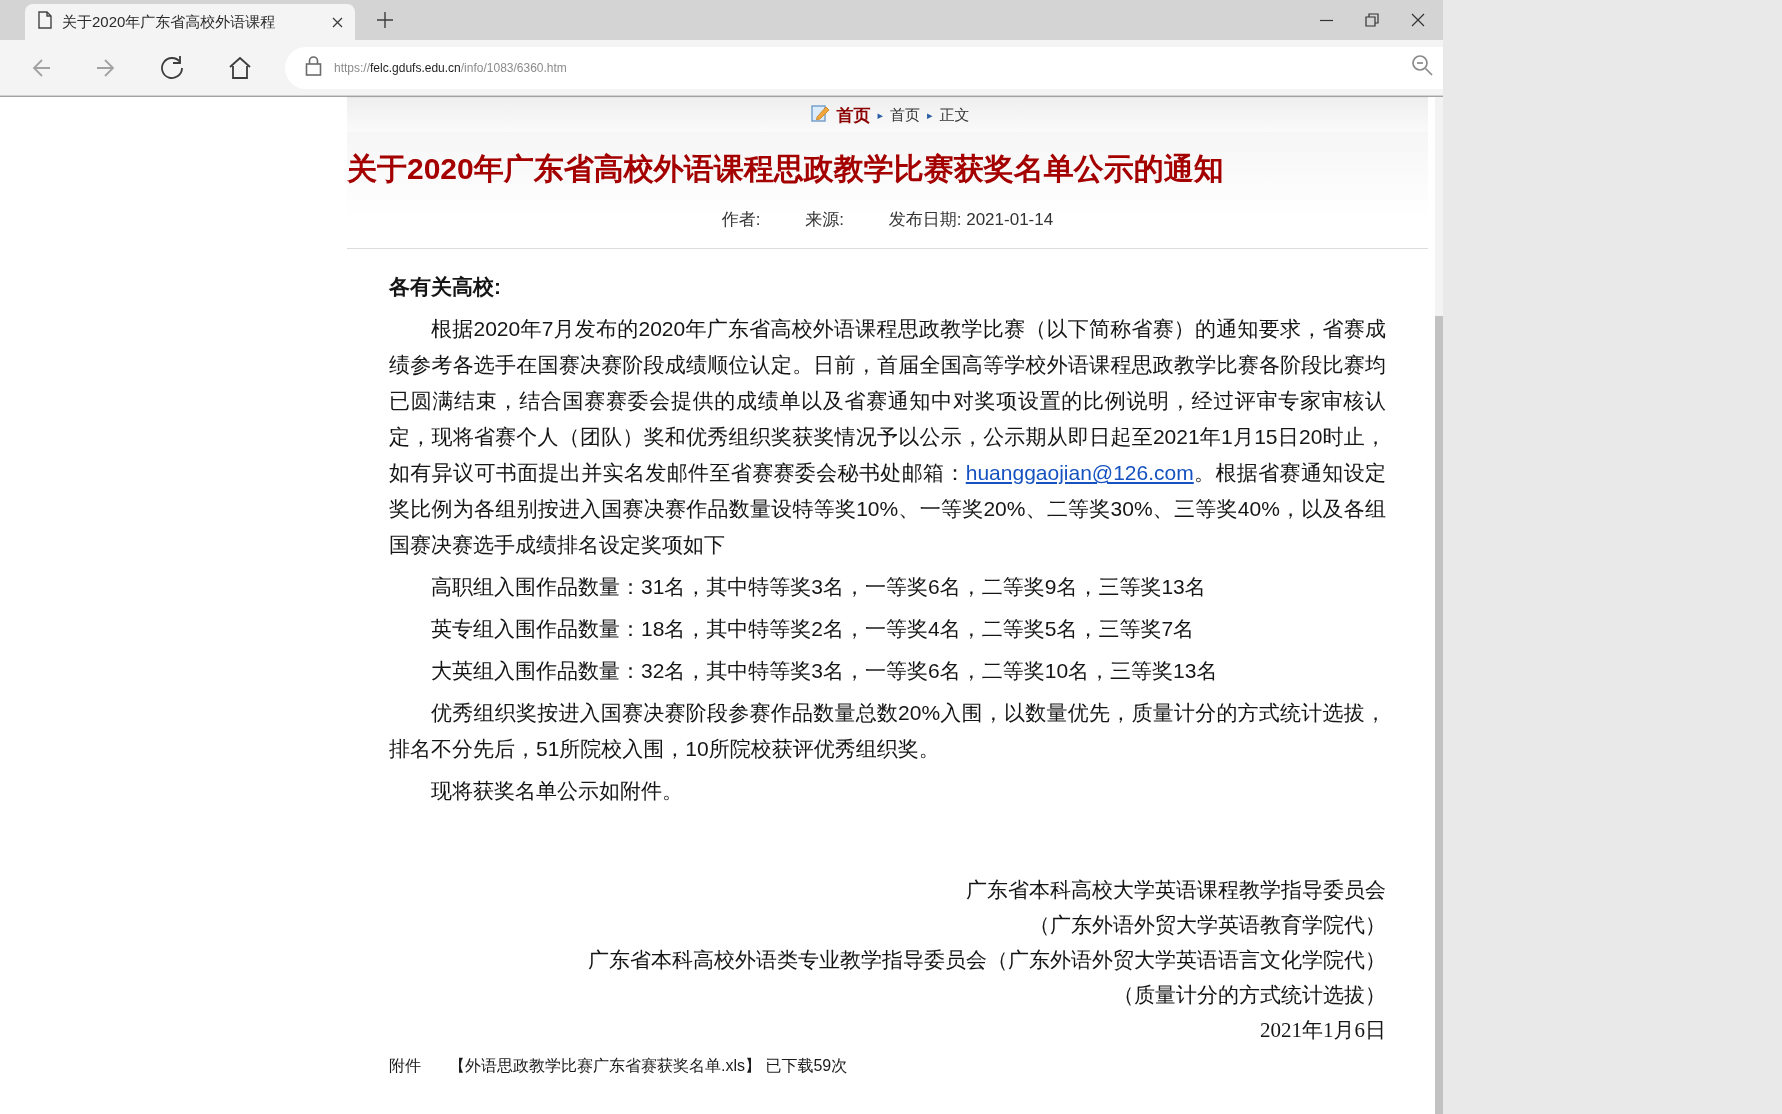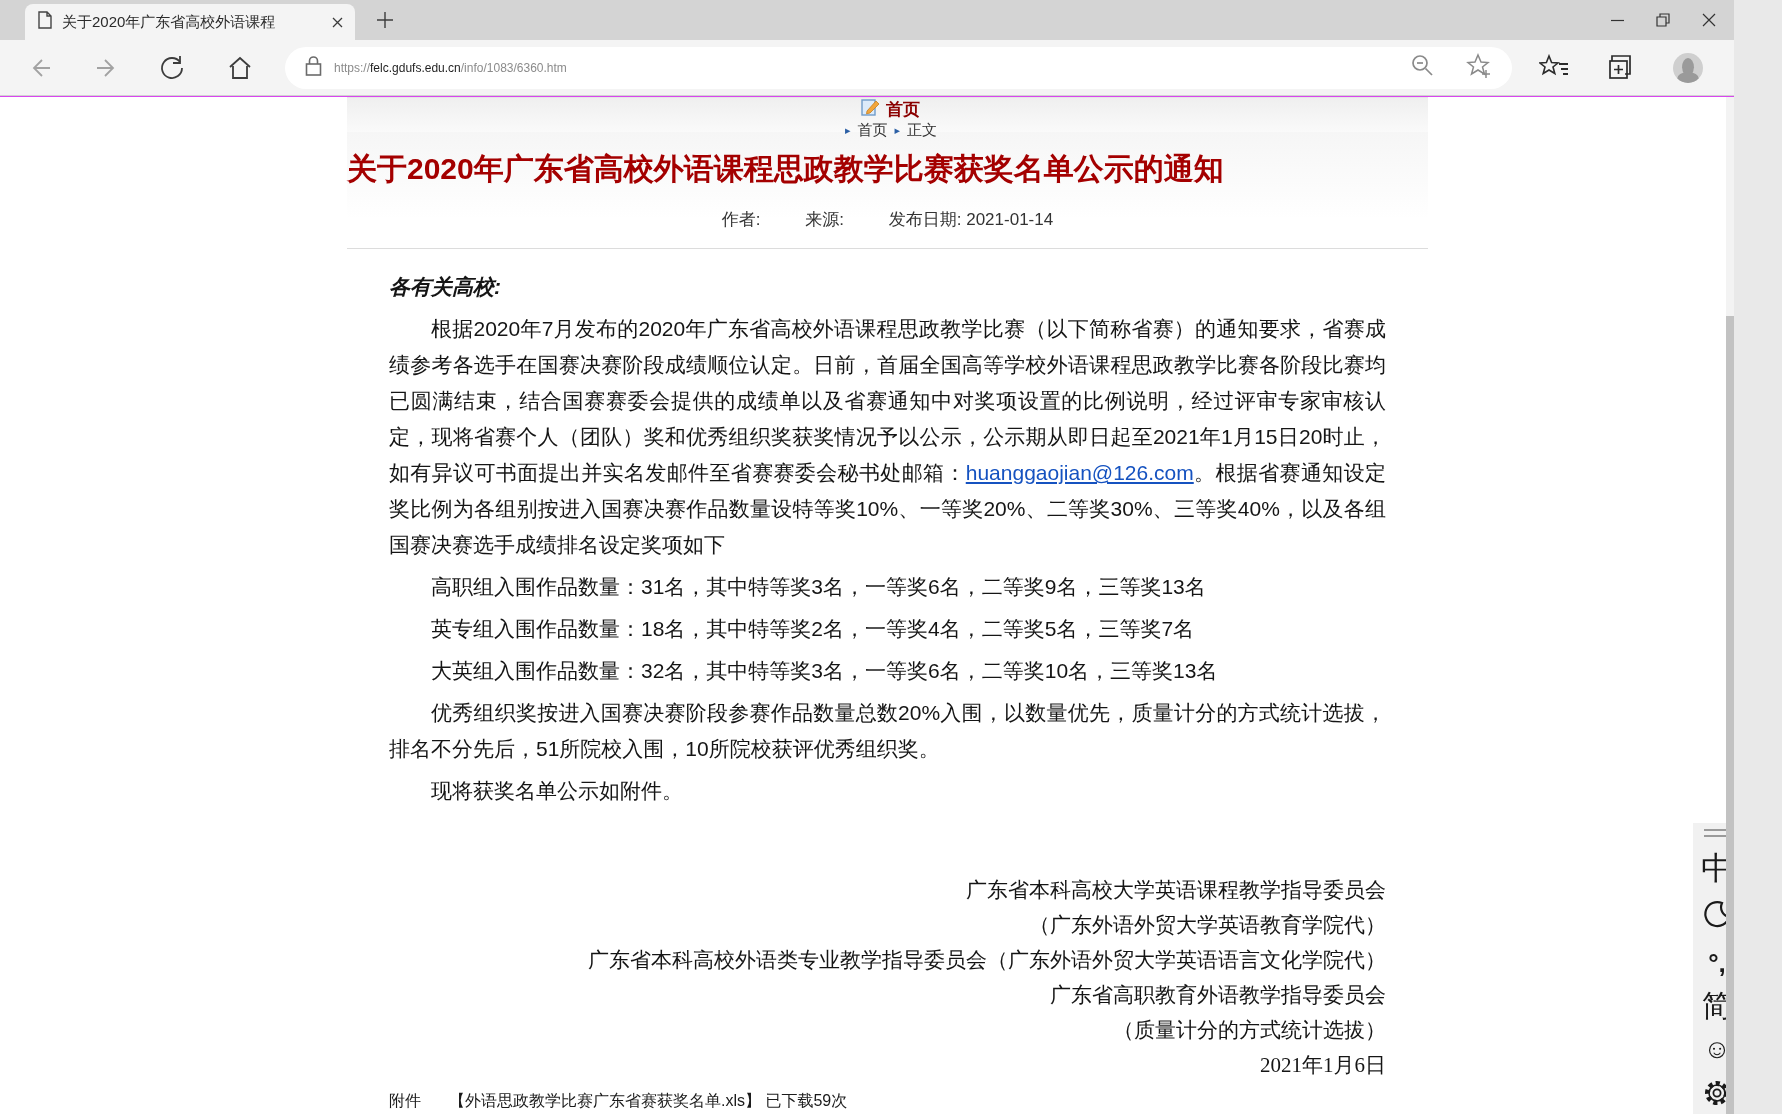--- a/index.html
+++ b/index.html
@@ -1,17 +1,17 @@
 <!DOCTYPE html>
 <html><head>
 <meta charset="utf-8">
 <style>
   html,body{margin:0;padding:0;background:#e9e9e9;}
   *{box-sizing:border-box;}
-  .win{position:relative;width:1734px;height:1114px;background:#d946ef;overflow:hidden;
+  .win{position:relative;width:1443px;height:1114px;background:#a3a3a3;overflow:hidden;
        font-family:"Liberation Sans",sans-serif;}
 
   
   .tabbar{position:absolute;top:0;left:0;right:0;height:40px;background:#d4d4d4;}
   .tab{position:absolute;left:25px;top:4px;width:330px;height:36px;background:#f4f4f4;
        border-radius:8px 8px 0 0;display:flex;align-items:center;padding:0 12px;}
   .tab-title{font-size:15px;color:#2b2b2b;white-space:nowrap;overflow:hidden;width:248px;margin-left:9px;}
   .tab-close{margin-left:auto;display:flex;align-items:center;cursor:default;}
   .newtab{position:absolute;left:374px;top:9px;}
   .wincontrols{position:absolute;right:2px;top:0;height:40px;display:flex;}
@@ -27,32 +27,32 @@
   .url .dim{color:#8b8b8b;}
   .pill-right{margin-left:auto;display:flex;align-items:center;gap:30px;}
   .avatar{width:30px;height:30px;border-radius:50%;background:#cfcfcf;overflow:hidden;position:relative;}
   .avatar .head{position:absolute;left:9px;top:5px;width:12px;height:12px;border-radius:50%;background:#9a9a9a;}
   .avatar .bodyv{position:absolute;left:4px;top:19px;width:22px;height:14px;border-radius:50% 50% 0 0;background:#9a9a9a;}
 
   
   .viewport{position:absolute;top:97px;left:0;right:0;bottom:0;background:#fff;}
   .content{position:absolute;left:347px;top:0;width:1081px;}
   .crumbrow{height:35px;background:linear-gradient(#efefef,#fafafa);border-top:1px solid #e6e6e6;
-            display:flex;align-items:center;justify-content:space-between;padding:0 24px;flex-direction:column;}
+            display:flex;align-items:center;justify-content:center;padding:0 24px;}
   .crumb-left{display:flex;align-items:center;}
   .crumb-left span{font-size:17px;font-weight:bold;color:#8b0000;margin-left:6px;}
   .crumb-right{font-size:15px;color:#333;display:flex;align-items:center;}
   .crumb-right .arrow{color:#2b5fa5;font-size:11px;margin:0 7px;}
   .head{background:linear-gradient(#f6f6f6,#ffffff 75%);padding-top:18px;border-bottom:1px solid #dcdcdc;}
   .head h1{margin:0;text-align:left;font-size:30px;line-height:38px;color:#a40000;font-weight:bold;}
   .meta{margin-top:20px;padding-bottom:17px;text-align:center;font-size:17px;color:#333;}
   .meta span{margin:0 20px;}
   .article{padding:20px 42px 0;font-size:21px;line-height:36px;color:#151515;}
   .article p{margin:0 0 6px;}
-  .greet{font-weight:bold;font-style:italic;}
+  .greet{font-weight:bold;}
   .indent{text-indent:2em;}
   .justify{text-align:justify;}
   a.mail{color:#1552c0;text-decoration:underline;cursor:pointer;}
   .sig{margin-top:64px;text-align:right;font-family:Liberation Serif, serif;}
   .sig div{line-height:35px;}
   .attach{margin-top:12px;font-size:16px;color:#1a1a1a;}
   .attach .file{cursor:pointer;margin-left:28px;}
 
   
   .ime{position:absolute;left:1693px;top:726px;width:48px;bottom:0;background:#f1f1f1;
@@ -221,21 +221,20 @@
         <p class="indent">高职组入围作品数量：31名，其中特等奖3名，一等奖6名，二等奖9名，三等奖13名</p>
         <p class="indent">英专组入围作品数量：18名，其中特等奖2名，一等奖4名，二等奖5名，三等奖7名</p>
         <p class="indent">大英组入围作品数量：32名，其中特等奖3名，一等奖6名，二等奖10名，三等奖13名</p>
         <p class="indent justify">优秀组织奖按进入国赛决赛阶段参赛作品数量总数20%入围，以数量优先，质量计分的方式统计选拔，排名不分先后，51所院校入围，10所院校获评优秀组织奖。</p>
         <p class="indent">现将获奖名单公示如附件。</p>
 
         <div class="sig">
           <div>广东省本科高校大学英语课程教学指导委员会</div>
           <div>（广东外语外贸大学英语教育学院代）</div>
           <div>广东省本科高校外语类专业教学指导委员会（广东外语外贸大学英语语言文化学院代）</div>
-          <div>广东省高职教育外语教学指导委员会</div>
           <div>（质量计分的方式统计选拔）</div>
           <div>2021年1月6日</div>
         </div>
 
         <p class="attach"><span>附件</span><span class="file">【外语思政教学比赛广东省赛获奖名单.xls】</span> <span>已下载59次</span></p>
       </div>
     </div>
 
     <div class="ime">
       <span class="ime-handle"></span>

